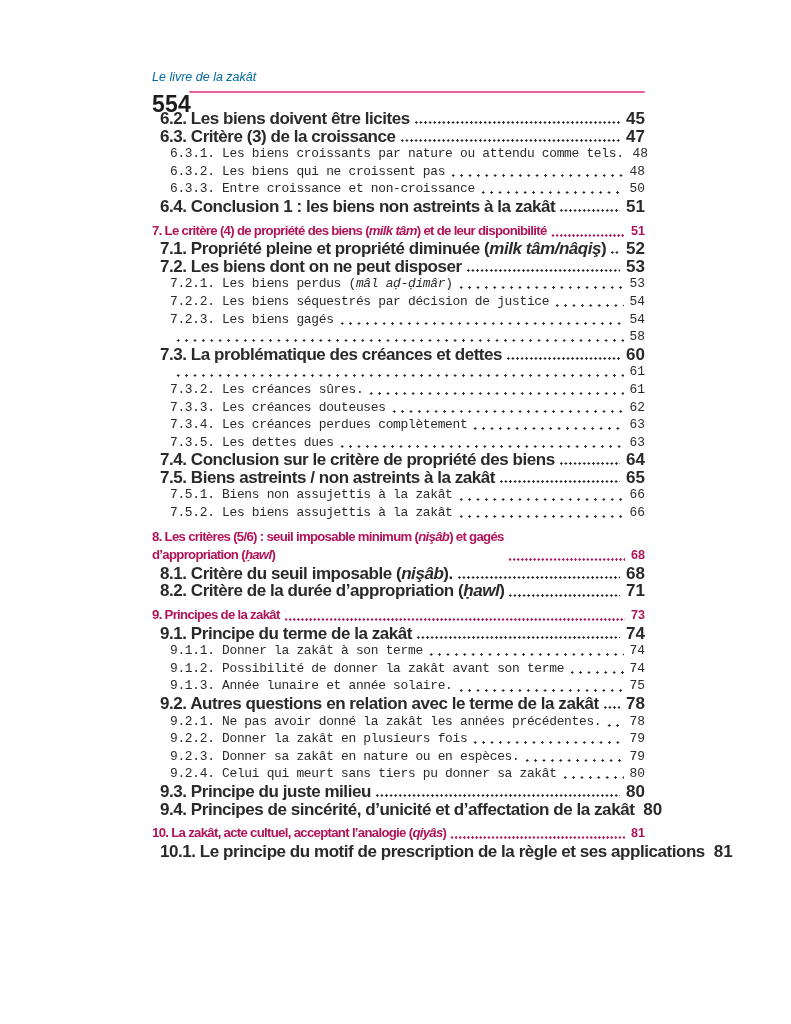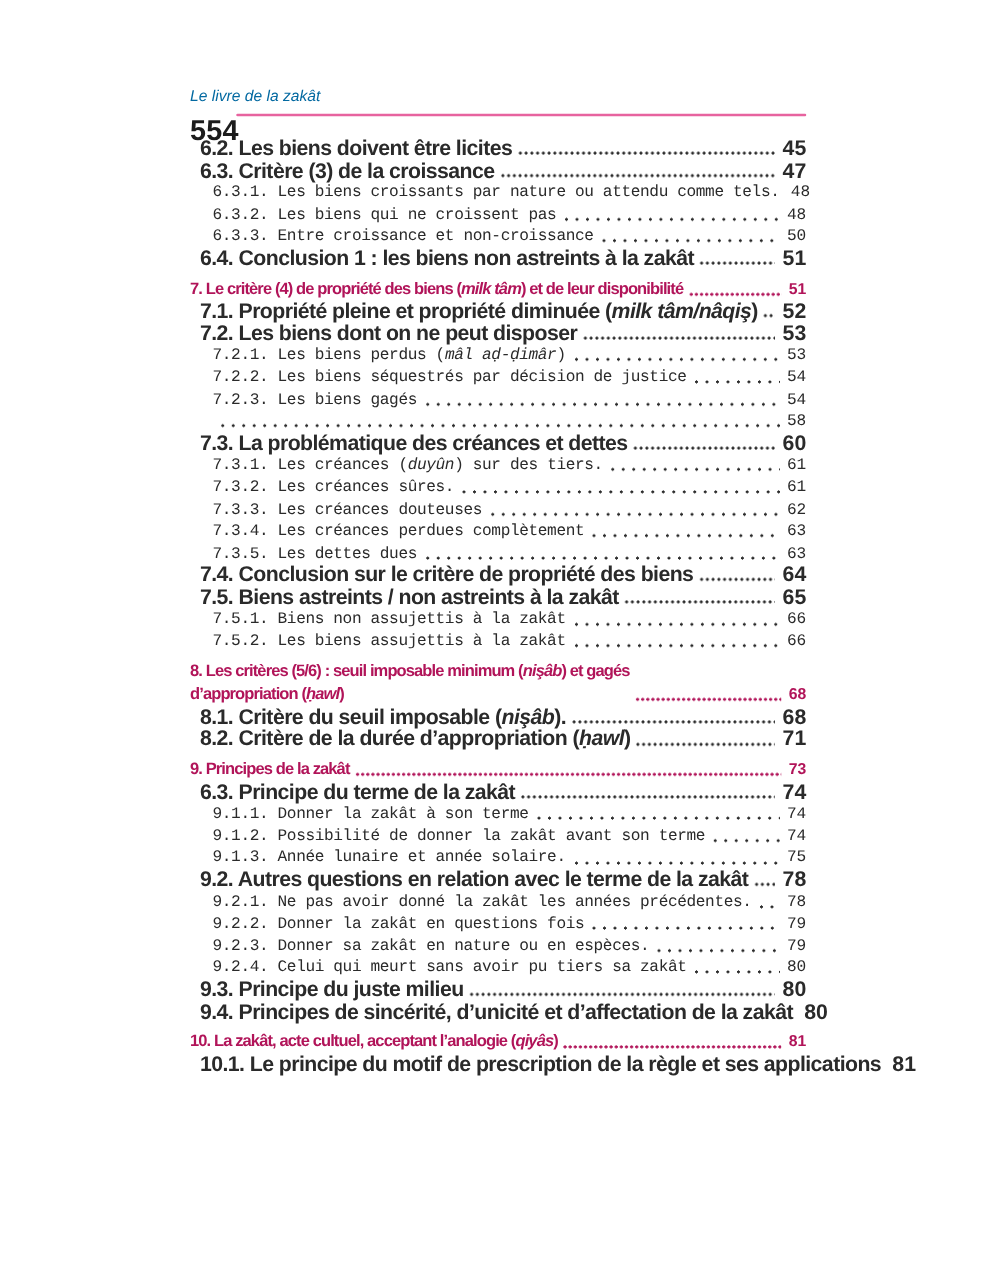--- a/index.html
+++ b/index.html
@@ -157,21 +157,20 @@
     <span class="num">58</span>
   </div>
 
   <div class="row lv2 dense">
     <span class="t"><span>7.3. La problématique des créances et dettes</span></span>
     <span class="leader"></span>
     <span class="num">60</span>
   </div>
 
   <div class="row lv3 spaced">
-    <span class="t"><span>7.3.1. Les créances (</span><span class="it">duyûn</span><span>) sur des tiers.</span></span>
     <span class="leader"></span>
     <span class="num">61</span>
   </div>
 
   <div class="row lv3 spaced">
     <span class="t"><span>7.3.2. Les créances sûres.</span></span>
     <span class="leader"></span>
     <span class="num">61</span>
   </div>
 
@@ -235,21 +234,21 @@
     <span class="num">71</span>
   </div>
 
   <div class="row lv1 dense">
     <span class="t"><span>9. Principes de la zakât</span></span>
     <span class="leader"></span>
     <span class="num">73</span>
   </div>
 
   <div class="row lv2 dense">
-    <span class="t"><span>6.3. Principe du terme de la zakât</span></span>
+    <span class="t"><span>9.1. Principe du terme de la zakât</span></span>
     <span class="leader"></span>
     <span class="num">74</span>
   </div>
 
   <div class="row lv3 spaced">
     <span class="t"><span>9.1.1. Donner la zakât à son terme</span></span>
     <span class="leader"></span>
     <span class="num">74</span>
   </div>
 
@@ -271,33 +270,33 @@
     <span class="num">78</span>
   </div>
 
   <div class="row lv3 spaced">
     <span class="t"><span>9.2.1. Ne pas avoir donné la zakât les années précédentes.</span></span>
     <span class="leader"></span>
     <span class="num">78</span>
   </div>
 
   <div class="row lv3 spaced">
-    <span class="t"><span>9.2.2. Donner la zakât en questions fois</span></span>
+    <span class="t"><span>9.2.2. Donner la zakât en plusieurs fois</span></span>
     <span class="leader"></span>
     <span class="num">79</span>
   </div>
 
   <div class="row lv3 spaced">
     <span class="t"><span>9.2.3. Donner sa zakât en nature ou en espèces.</span></span>
     <span class="leader"></span>
     <span class="num">79</span>
   </div>
 
   <div class="row lv3 spaced">
-    <span class="t"><span>9.2.4. Celui qui meurt sans avoir pu tiers sa zakât</span></span>
+    <span class="t"><span>9.2.4. Celui qui meurt sans tiers pu donner sa zakât</span></span>
     <span class="leader"></span>
     <span class="num">80</span>
   </div>
 
   <div class="row lv2 dense">
     <span class="t"><span>9.3. Principe du juste milieu</span></span>
     <span class="leader"></span>
     <span class="num">80</span>
   </div>
 

